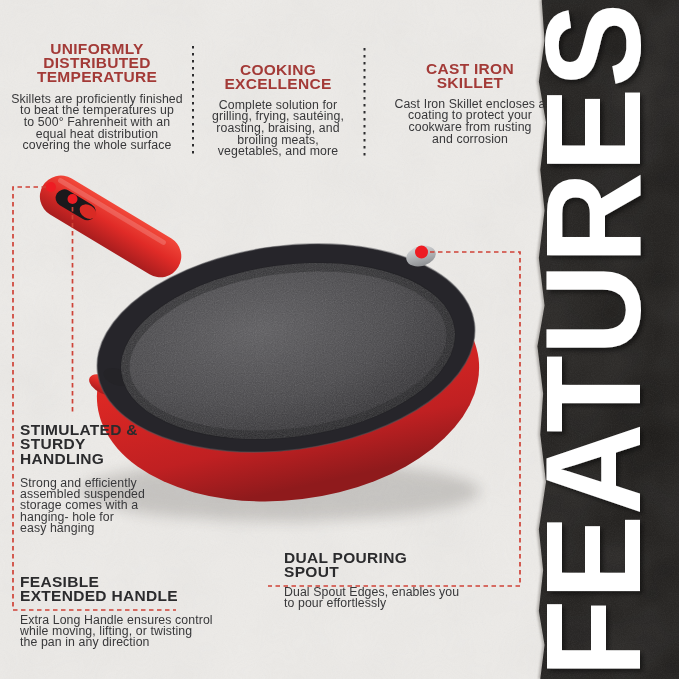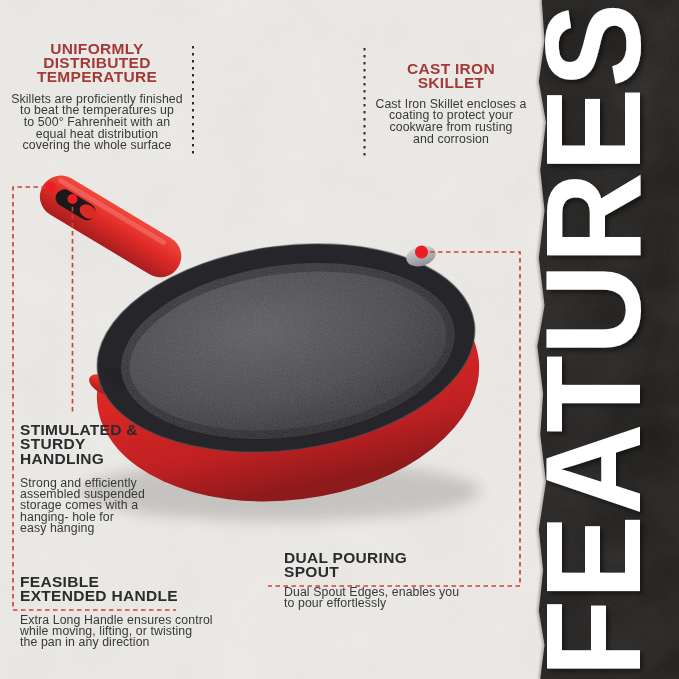--- a/index.html
+++ b/index.html
@@ -18,21 +18,21 @@
   .c-title.dark{color:#2b2b2d;line-height:14.3px;}
   .c-body{
     white-space:pre-line;font-size:12.3px;line-height:11.6px;
     letter-spacing:.1px;color:var(--text-dark,#38383a);
   }
   .centered{text-align:center;}
   .co-1{left:6px;top:42px;width:182px;}
   .co-1 .c-body{margin-top:10px;}
   .co-2{left:200px;top:63px;width:156px;}
   .co-2 .c-body{margin-top:9px;}
-  .co-3{left:369px;top:62px;width:164px;}
+  .co-3{left:388px;top:62px;width:164px;}
   .co-3 .c-body{margin-top:9px;}
   .co-4{left:20px;top:423px;width:200px;}
   .co-4 .c-body{margin-top:12px;line-height:11.2px;}
   .co-5{left:20px;top:575px;width:230px;}
   .co-5 .c-body{margin-top:11px;line-height:11.2px;}
   .co-6{left:284px;top:551px;width:240px;}
   .co-6 .c-body{margin-top:7px;line-height:11.6px;}
   .banner{
     position:absolute;top:0;left:536px;width:143px;height:679px;
     background:var(--banner-bg,#1d1b19);
@@ -132,20 +132,29 @@
   <div class="callout co-1 centered">
     <div class="c-title">UNIFORMLY
 DISTRIBUTED
 TEMPERATURE</div>
     <div class="c-body">Skillets are proficiently finished
 to beat the temperatures up
 to 500° Fahrenheit with an
 equal heat distribution
 covering the whole surface</div>
   </div>
+  <div class="callout co-2 centered">
+    <div class="c-title">COOKING
+EXCELLENCE</div>
+    <div class="c-body">Complete solution for
+grilling, frying, sautéing,
+roasting, braising, and
+broiling meats,
+vegetables, and more</div>
+  </div>
   <div class="callout co-3 centered">
     <div class="c-title">CAST IRON
 SKILLET</div>
     <div class="c-body">Cast Iron Skillet encloses a
 coating to protect your
 cookware from rusting
 and corrosion</div>
   </div>
 
   <div class="callout co-5">

